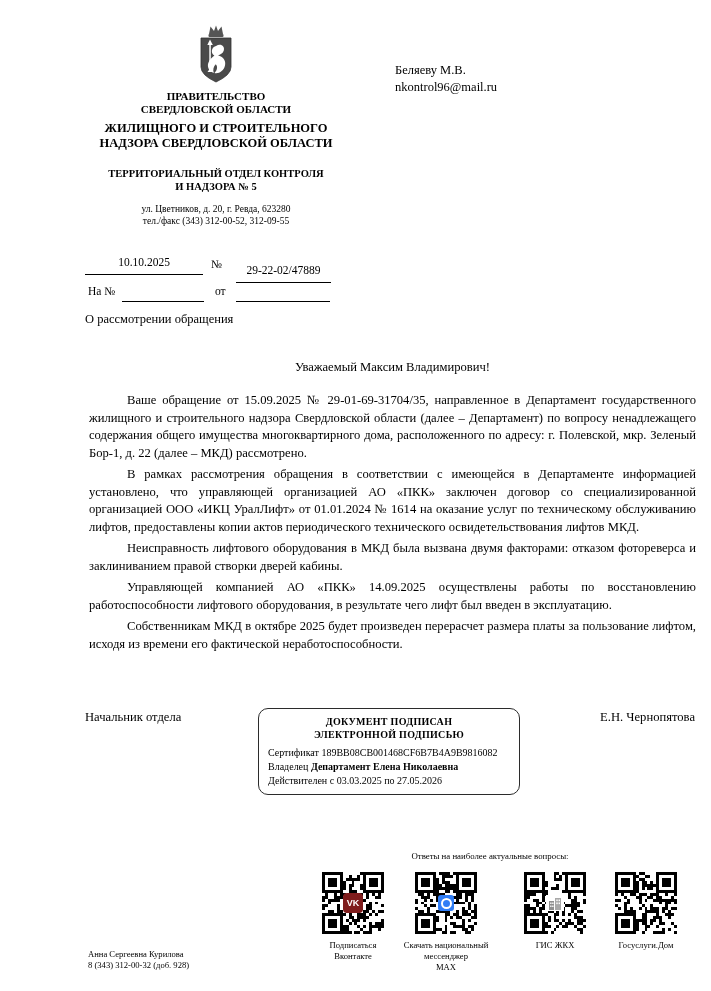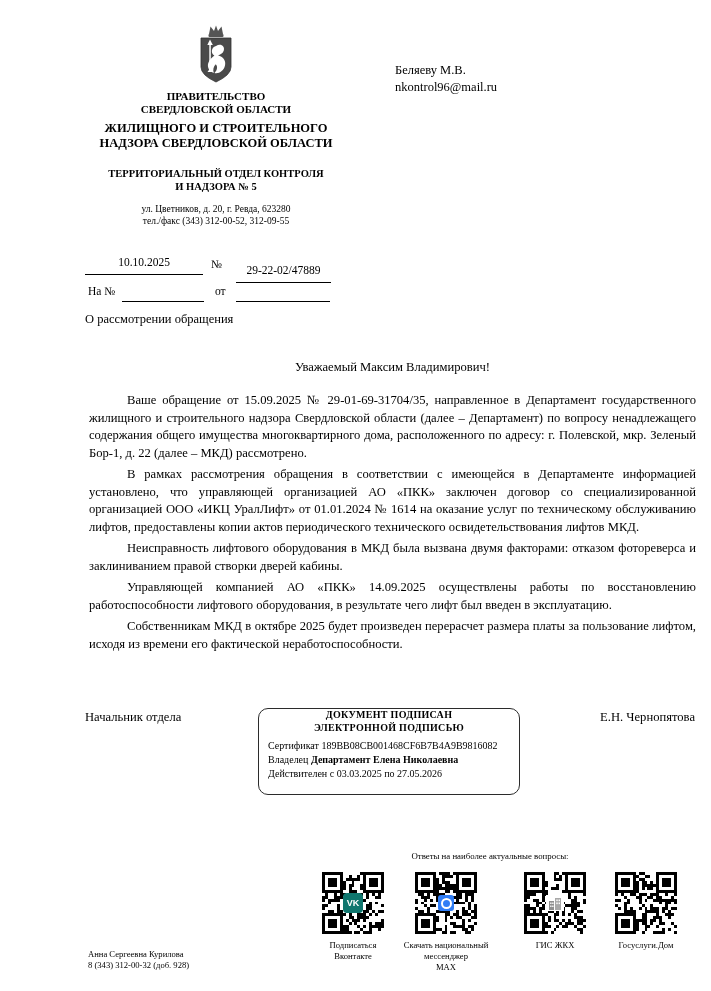--- a/index.html
+++ b/index.html
@@ -22,28 +22,28 @@
   .ref-ul3{left:122px;top:285px;width:82px;height:16px;}
   .ref-from{left:215px;top:285px;}
   .ref-ul4{left:236px;top:285px;width:94px;height:16px;}
   .subject{left:85px;top:312px;font-size:12.5px;}
   .greeting{left:85px;top:360px;width:615px;text-align:center;font-size:12.6px;}
   .bodytext{left:85px;top:388px;width:615px;font-size:12.6px;line-height:17.5px;text-align:justify;}
   .bodytext p{margin:4px;text-indent:38px;}
   .sig-position{left:85px;top:710px;font-size:12.6px;}
   .sig-name{right:16px;top:710px;font-size:12.6px;}
   .stamp{left:258px;top:708px;width:262px;height:87px;border:1px solid #2b2b2b;border-radius:10px;
-         box-sizing:border-box;background:#fff;}
+         box-sizing:border-box;padding-top:7px;background:#fff;}
   .stamp-title{text-align:center;font-weight:bold;font-size:10px;line-height:12.5px;letter-spacing:.3px;}
   .stamp-details{margin:5px 9px 0;font-size:10px;line-height:14px;}
   .qr-heading{left:300px;top:851px;width:380px;text-align:center;font-size:8.8px;}
   .qr{top:872px;width:62px;height:62px;}
   .qr svg{display:block;}
   .qr-badge{position:absolute;display:flex;align-items:center;justify-content:center;}
-  .vk-badge{left:21px;top:21px;width:20px;height:20px;background:#0f766e;border-radius:4px;
+  .vk-badge{left:21px;top:21px;width:20px;height:20px;background:#7f1d1d;border-radius:4px;
             color:#fff;font-family:"Liberation Sans",sans-serif;font-weight:bold;font-size:9px;}
   .max-badge{left:23px;top:23px;width:16px;height:16px;background:#2f7df6;border-radius:3px;}
   .max-ring{width:7px;height:7px;border:2px solid #fff;border-radius:50%;}
   .gis-badge{left:22px;top:23px;width:18px;height:16px;background:#fff;}
   .qr-caption{top:940px;text-align:center;font-size:8.6px;line-height:10.8px;white-space:pre-line;}
   .contact{left:88px;top:949px;font-size:8.6px;line-height:11px;}
 </style>
 </head>
 <body>
 

